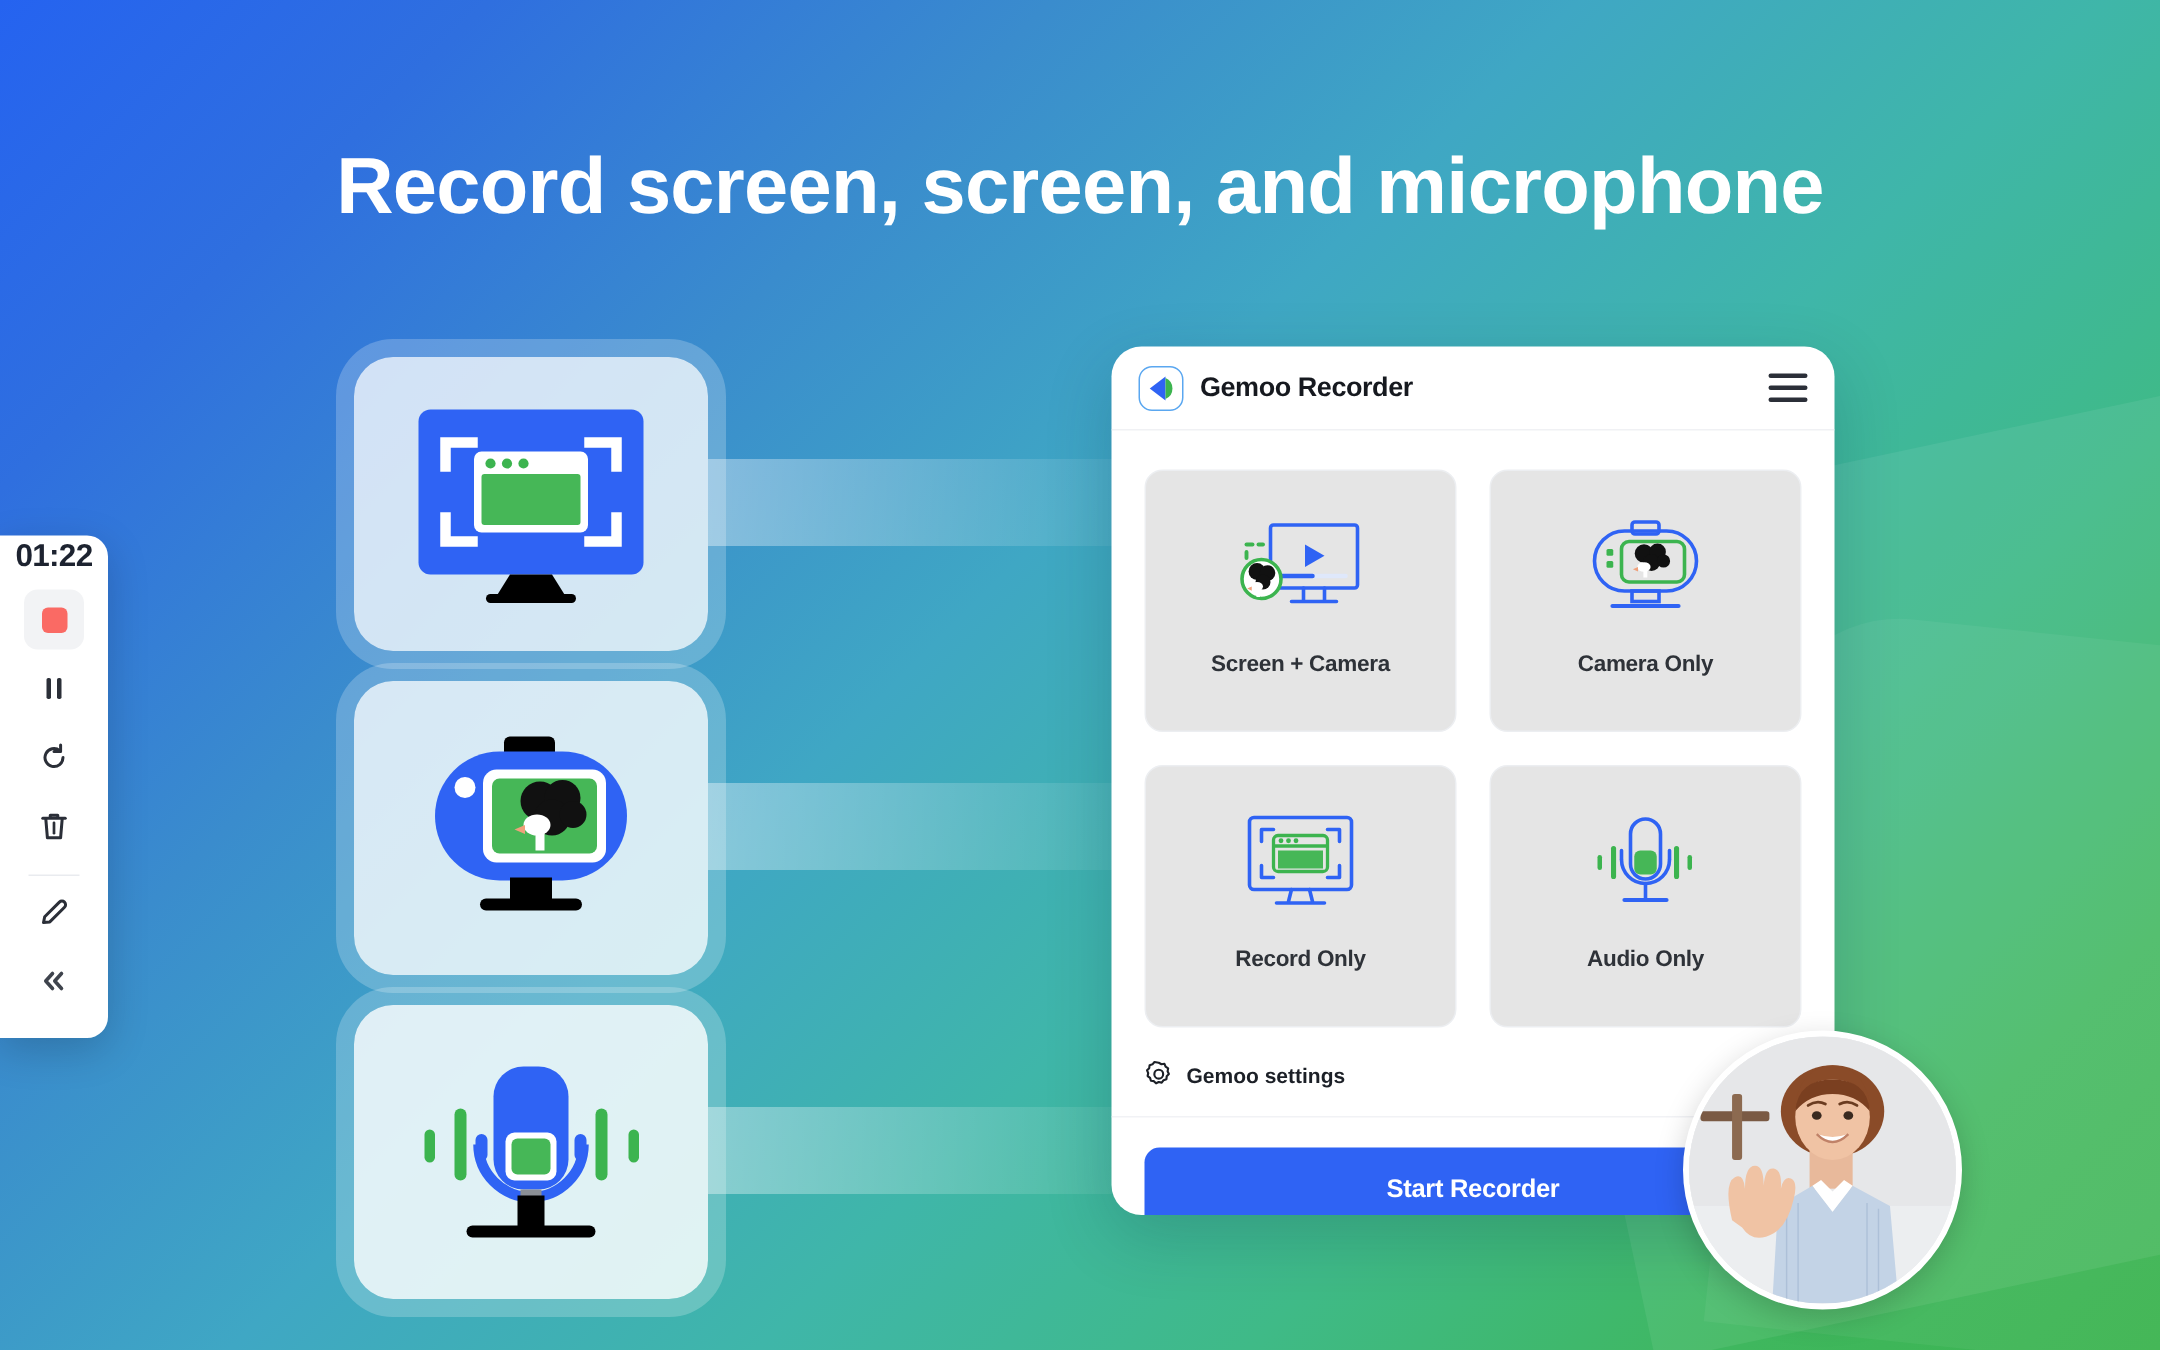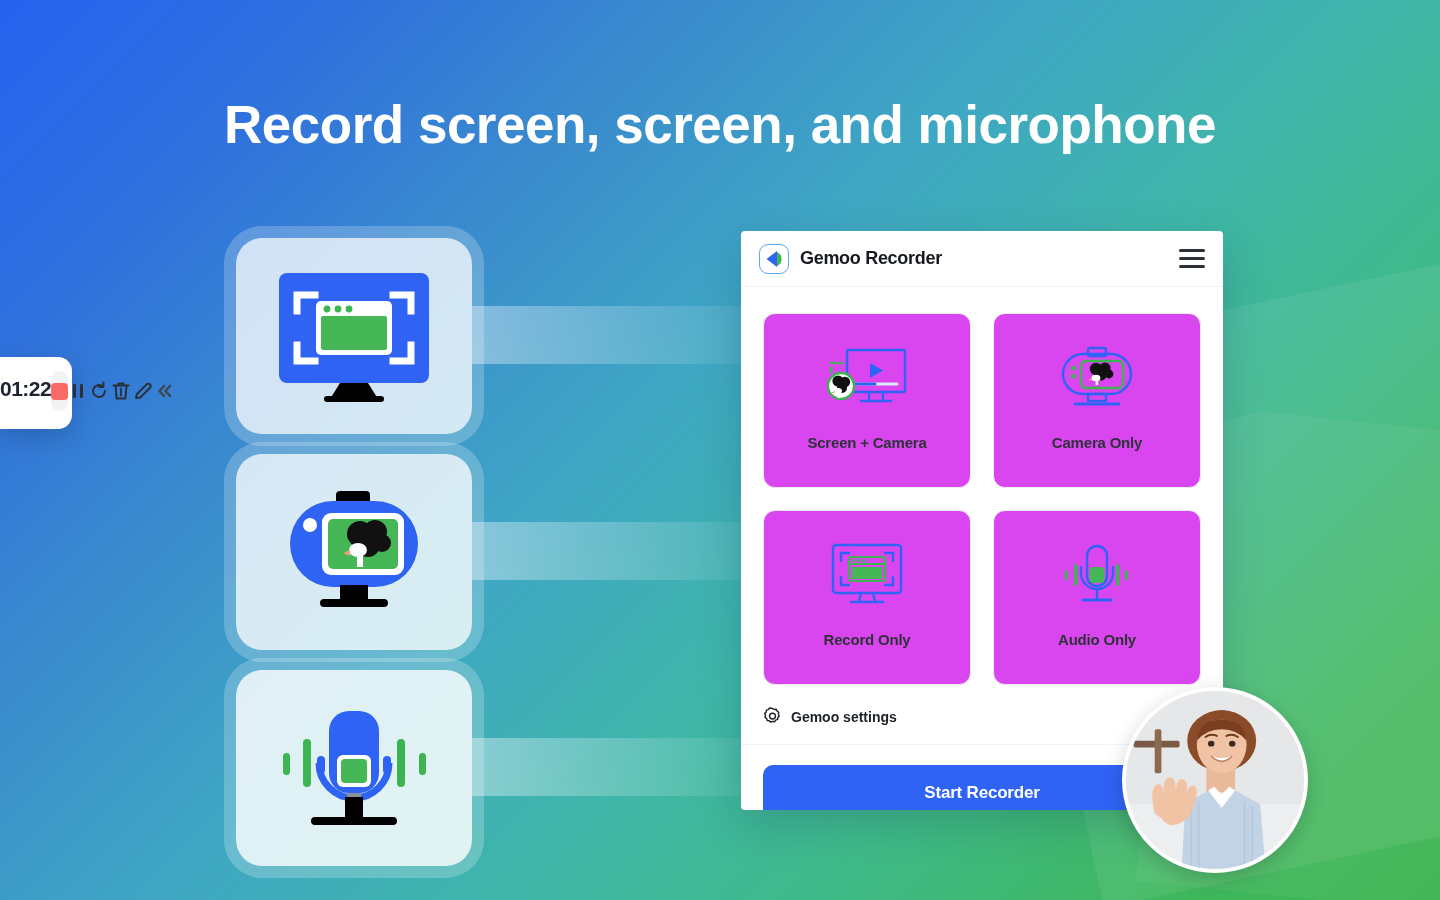--- a/index.html
+++ b/index.html
@@ -83,22 +83,22 @@
   .conn-3 { top: 738px; width: 280px; }
 
   
   .toolbar {
     position: absolute;
     left: 0; top: 357px;
     width: 72px;
     background: #ffffff;
     border-radius: 0 14px 14px 0;
     box-shadow: 0 8px 28px rgba(0,0,0,0.18);
-    padding: 14px 0 12px;
-    display: flex; flex-direction: row; align-items: center;
+    padding: 2px 0 12px;
+    display: flex; flex-direction: column; align-items: center;
   }
   .tb-timer {
     font-size: 21px; font-weight: bold; color: #1d2330;
     letter-spacing: -0.5px; margin-bottom: 10px;
   }
   .tb-btn {
     width: 40px; height: 40px;
     display: flex; align-items: center; justify-content: center;
     margin-bottom: 6px;
     border-radius: 9px;
@@ -107,21 +107,21 @@
   .tb-stop i { width: 17px; height: 17px; border-radius: 4px; background: #fa6a64; display:block; }
   .tb-sep { width: 34px; height: 1px; background: #e9ebef; margin: 6px 0 4px; }
   .tb-icon svg { display: block; }
 
   
   .panel {
     position: absolute;
     left: 741px; top: 231px;
     width: 482px; height: 579px;
     background: #ffffff;
-    border-radius: 4px;
+    border-radius: 20px;
     box-shadow: 0 14px 44px rgba(10,40,70,0.20);
     overflow: hidden;
   }
   .panel-head {
     height: 56px;
     display: flex; align-items: center;
     padding: 0 18px;
     border-bottom: 1px solid #f0f1f4;
   }
   .logo {
@@ -146,21 +146,21 @@
     gap: 22px;
     padding: 26px 22px 0;
   }
   .card {
     height: 175px;
     border: 1px solid #eceef1;
     border-radius: 12px;
     display: flex; flex-direction: column;
     align-items: center; justify-content: flex-start;
     padding-top: 28px;
-    background: #d946ef;
+    background: #e5e5e5;
   }
   .card-icon { height: 74px; display: flex; align-items: center; justify-content: center; }
   .card-label {
     margin-top: 18px;
     font-size: 15px; font-weight: bold; color: #2e3238;
     letter-spacing: -0.2px;
   }
 
   .settings-row {
     display: flex; align-items: center;

